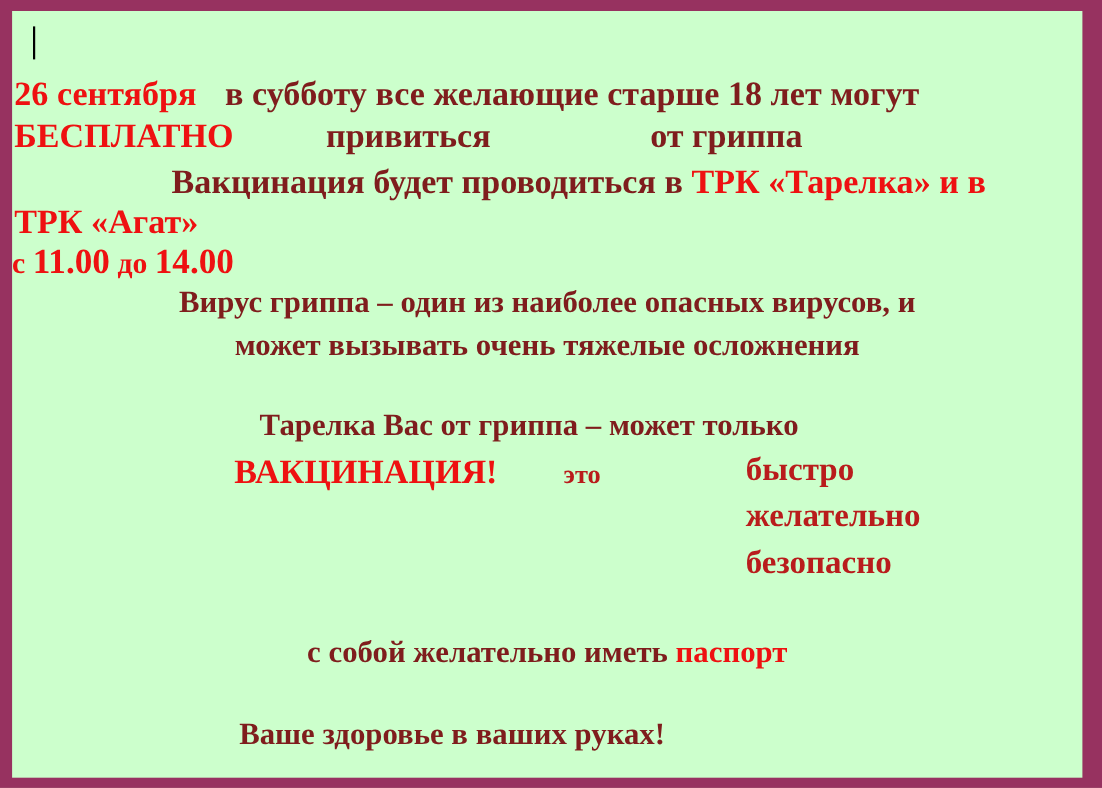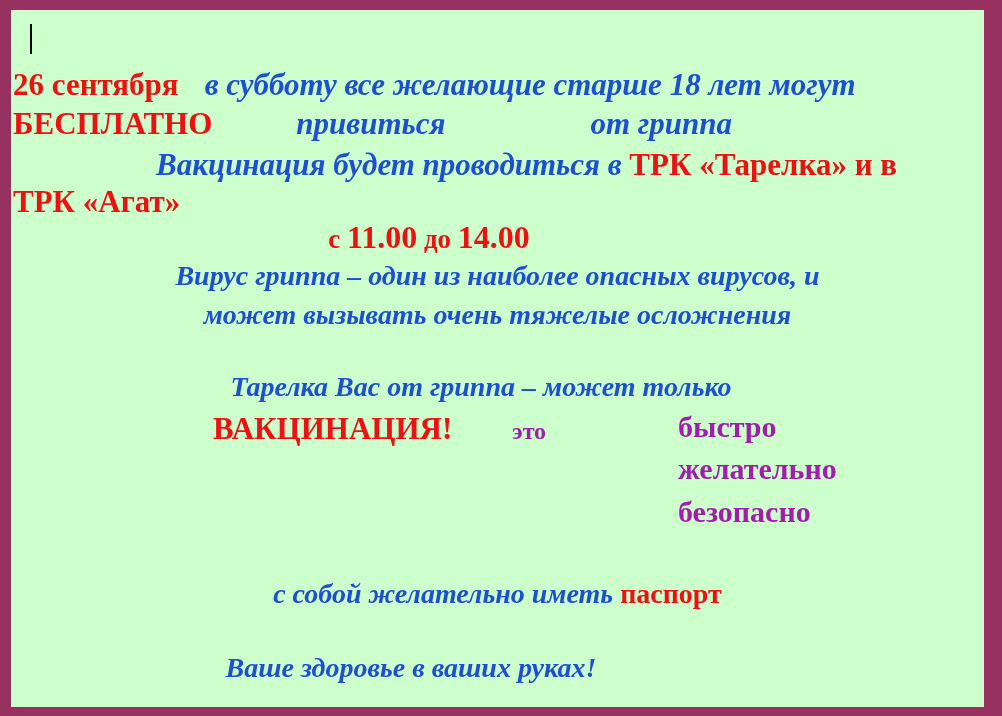--- a/index.html
+++ b/index.html
@@ -38,22 +38,22 @@
   }
 
   .line {
     position: absolute;
     white-space: nowrap;
     font-weight: bold;
     line-height: 1;
   }
 
   .red   { color: #EE1111; }
-  .blue  { color: #1d4ed8; font-style: italic; }
-  .brown { color: #a21caf; }
+  .blue  { color: #7f1d1d; }
+  .brown { color: #b91c1c; }
 
   
   #caret {
     position: absolute;
     left: 19px;
     top: 14px;
     width: 2px;
     height: 30px;
     background: #000000;
   }
@@ -85,21 +85,21 @@
     font-size: 31px;
   }
 
   #l-where2 {
     left: 2px; top: 176px;
     font-size: 31px;
   }
 
   #l-time {
     left: 0; top: 211px; width: 836px;
-    text-align: center;
+    text-align: left;
     font-size: 32px;
   }
   #l-time .sm { font-size: 27px; }
 
   #l-virus1 {
     left: 0; top: 252px; width: 973px;
     text-align: center;
     font-size: 28px;
   }
   #l-virus2 {

